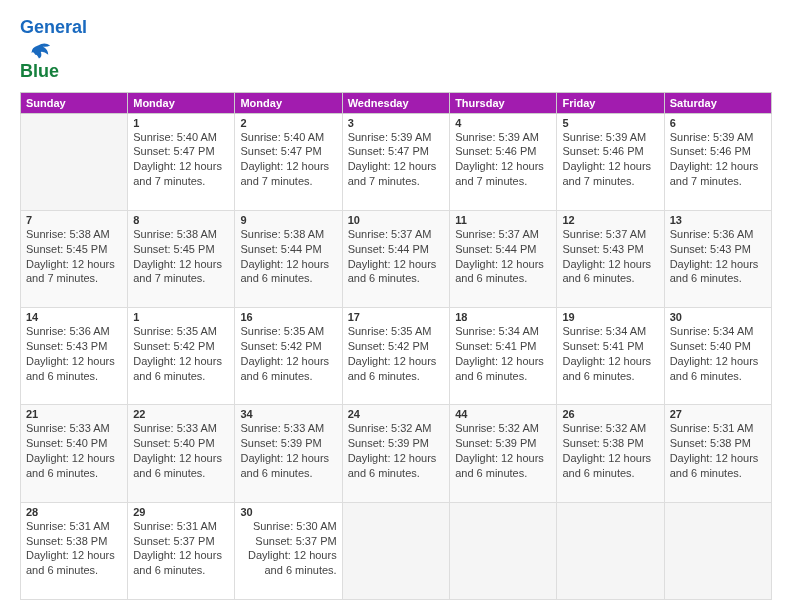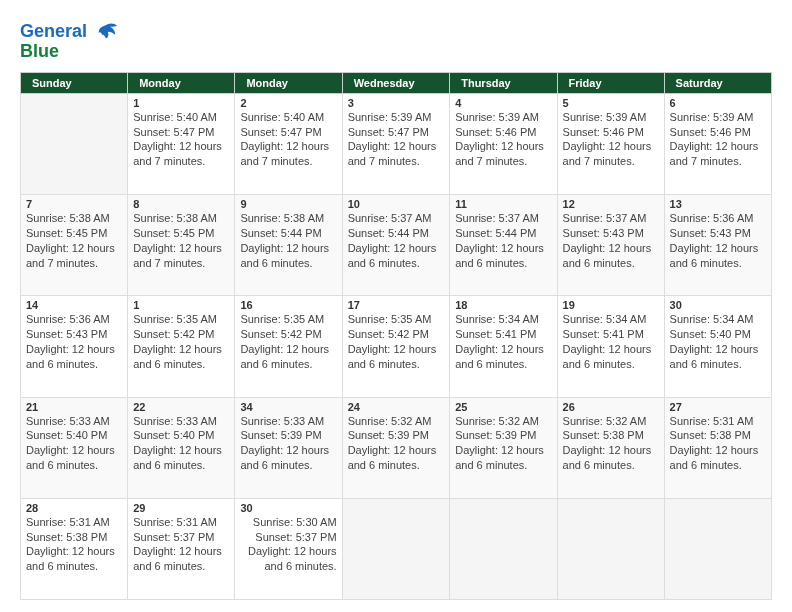--- a/index.html
+++ b/index.html
@@ -49,25 +49,25 @@
     .location-title {
       font-size: 16px;
       color: #555;
     }
     .calendar {
       width: 100%;
       border-collapse: collapse;
       flex: 1;
     }
     .calendar th {
-      background: #14532d;
+      background: #a21caf;
       color: #fff;
       font-size: 11px;
       font-weight: bold;
-      padding: 4px 11px;
+      padding: 4px 5px;
       text-align: left;
       border: 1px solid #ccc;
     }
     .calendar td {
       border: 1px solid #ddd;
       vertical-align: top;
       padding: 3px 5px;
       font-size: 9.5px;
       color: #333;
       width: 108px;
@@ -92,21 +92,22 @@
     .empty-cell {
       background: #f5f5f5 !important;
     }
     .logo-wrapper {
       display: flex;
       flex-direction: column;
       align-items: flex-start;
     }
     .logo-line1 {
       display: flex;
-      align-items: center;
+      align-items: flex-start;
+      flex-direction: column;
     }
   </style>
 </head>
 <body>
 
 <div class="page">
   <div class="header">
     <div class="logo-wrapper">
       <div class="logo-line1">
         <div class="logo-text">
@@ -307,21 +308,21 @@
 and 6 minutes.</div>
           </td>
           <td>
             <span class="day-number">24</span>
             <div class="day-info" style="white-space: pre-line;">Sunrise: 5:32 AM
 Sunset: 5:39 PM
 Daylight: 12 hours
 and 6 minutes.</div>
           </td>
           <td>
-            <span class="day-number">25</span>
+            <span class="day-number">44</span>
             <div class="day-info" style="white-space: pre-line;">Sunrise: 5:32 AM
 Sunset: 5:39 PM
 Daylight: 12 hours
 and 6 minutes.</div>
           </td>
           <td>
             <span class="day-number">26</span>
             <div class="day-info" style="white-space: pre-line;">Sunrise: 5:32 AM
 Sunset: 5:38 PM
 Daylight: 12 hours

